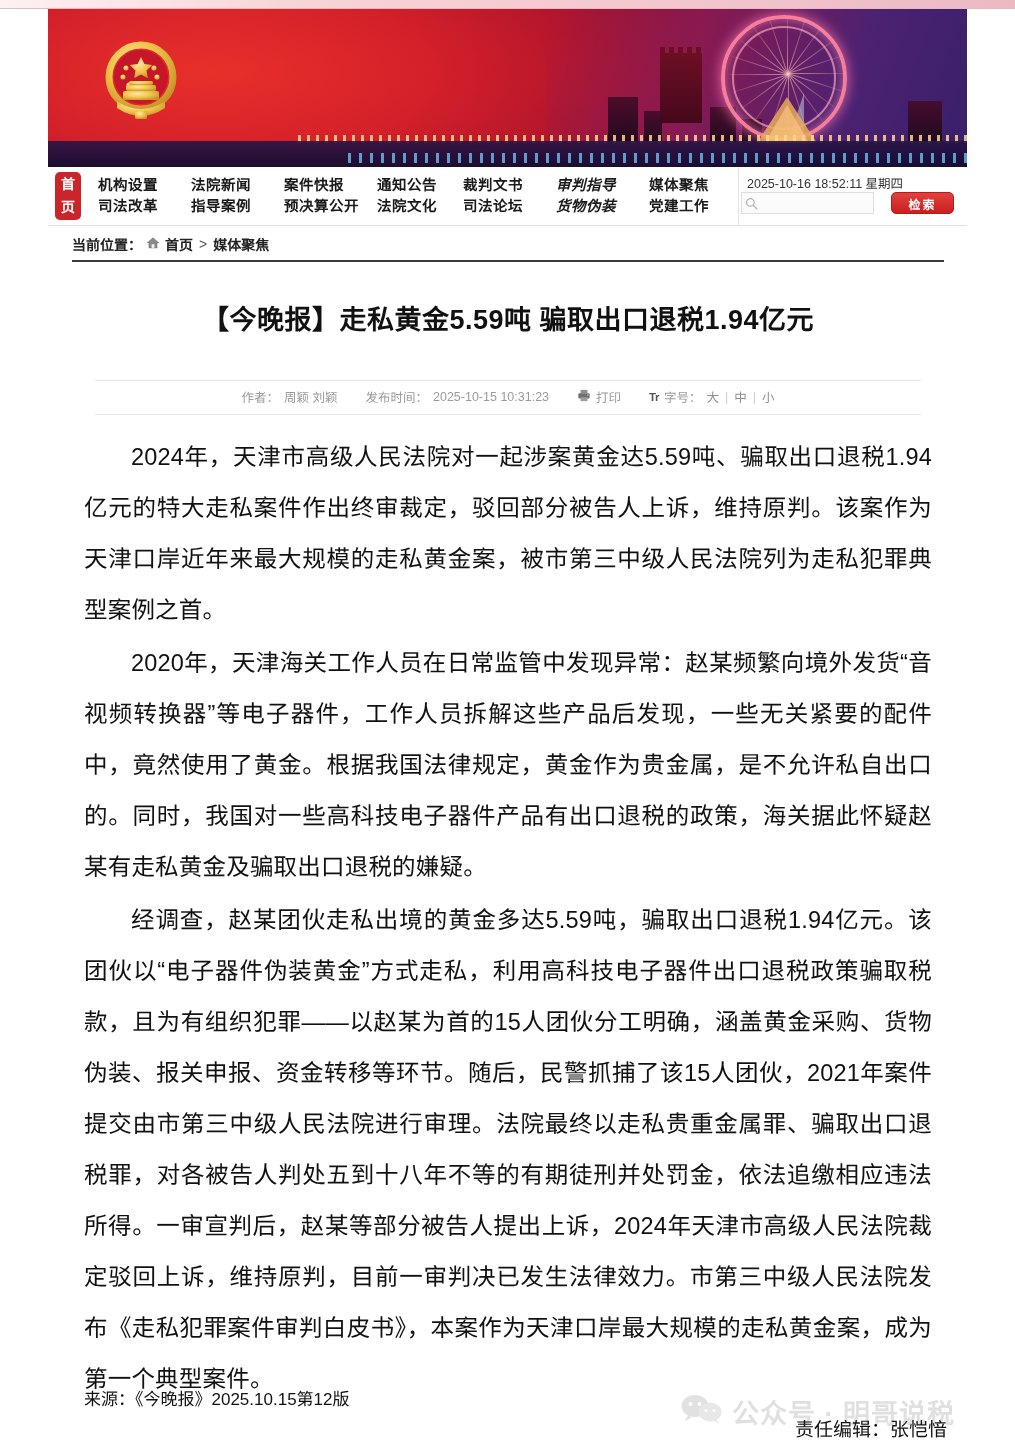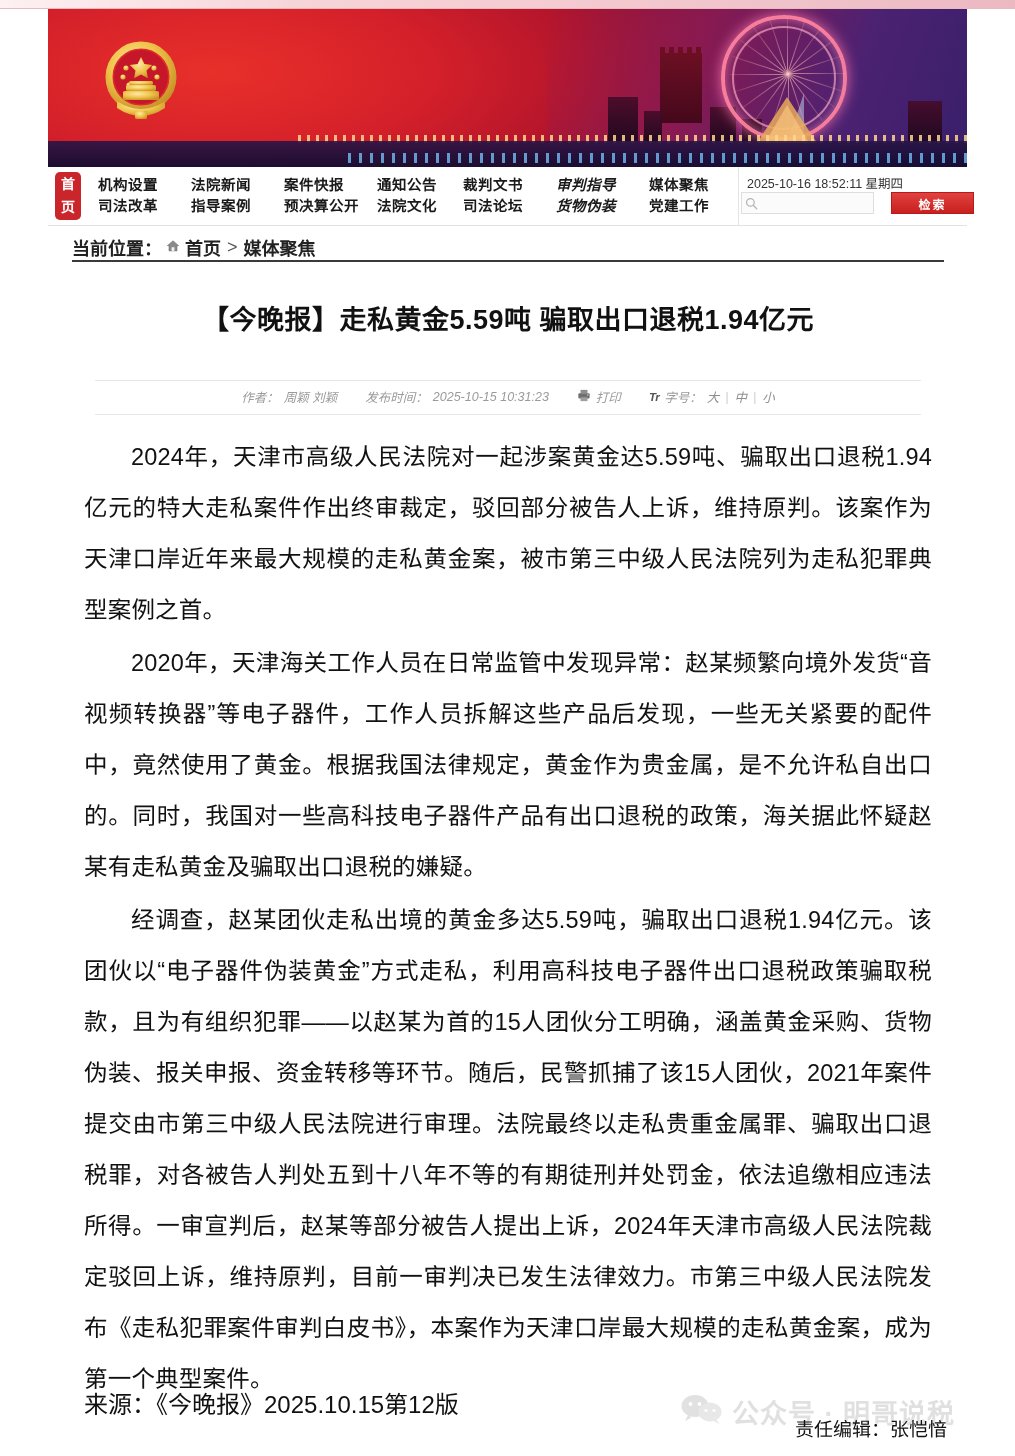--- a/index.html
+++ b/index.html
@@ -201,36 +201,36 @@
     padding-left: 20px;
     outline: none;
     font-family: "Liberation Sans", sans-serif;
   }
   .search-icon {
     position: absolute; left: 4px; top: 4px;
     pointer-events: none;
   }
   .search-btn {
     margin-left: 17px;
-    width: 83px; height: 22px;
+    width: 63px; height: 22px;
     background: linear-gradient(180deg,#e0413f,#c8201e);
     border: 1px solid #b51b1a;
-    border-radius: 0;
+    border-radius: 5px;
     color: #fff;
     font-size: 12px;
     font-weight: bold;
     letter-spacing: 2px;
     cursor: pointer;
     font-family: "Liberation Sans", sans-serif;
   }
 
   
   .breadcrumb {
     position: absolute; left: 72px; top: 234px;
-    font-size: 18px;
+    font-size: 14px;
     color: #222;
     font-weight: bold;
     display: flex; align-items: center; gap: 4px;
   }
   .breadcrumb .sep { font-weight: normal; color:#555; margin:0 2px;}
   .home-icon { display:inline-block; vertical-align:-2px; margin-right:1px;}
   .bc-rule {
     position: absolute; left: 72px; top: 260px;
     width: 872px; height: 2px; background: #3a3a3a;
   }
@@ -250,21 +250,20 @@
     position:absolute; left:95px; top:380px; width:826px; height:1px; background:#e6e6e6;
   }
   .meta {
     position: absolute; left: 95px; top: 387px;
     width: 826px;
     display: flex; justify-content: center; align-items: center;
     gap: 28px;
     font-size: 12.5px;
     color: #9b9b9b;
     white-space: nowrap;
-    font-style: italic;
   }
   .meta .grp { display:flex; align-items:center; gap:5px; }
   .meta .sizes { display:flex; align-items:center; gap:6px; color:#8f8f8f;}
   .meta .sizes .bar { color:#cfcfcf; }
   .meta .tr-icon { font-weight:bold; color:#555; font-size:11.5px; letter-spacing:-.5px;}
   .meta-rule-bot {
     position:absolute; left:95px; top:414px; width:826px; height:1px; background:#e6e6e6;
   }
 
   .body-text {
@@ -280,21 +279,21 @@
     letter-spacing: .2px;
   }
   .body-text p {
     margin: 0 0 2px 0;
     text-indent: 2em;
   }
 
   
   .source {
     position: absolute; left: 84px; top: 1385px;
-    font-size: 24px;
+    font-size: 17px;
     color: #111;
     white-space: nowrap;
   }
   .editor {
     position: absolute; right: 68px; top: 1414px;
     font-size: 19px;
     color: #111;
     white-space: nowrap;
   }
   .watermark {

